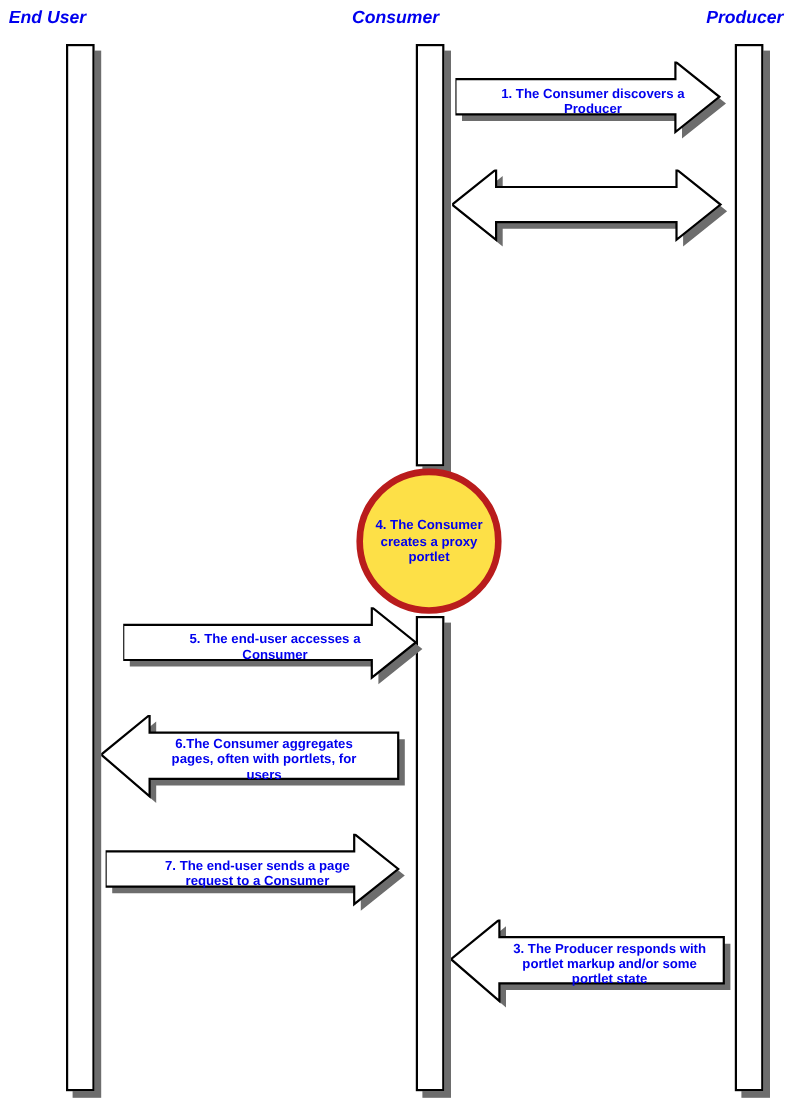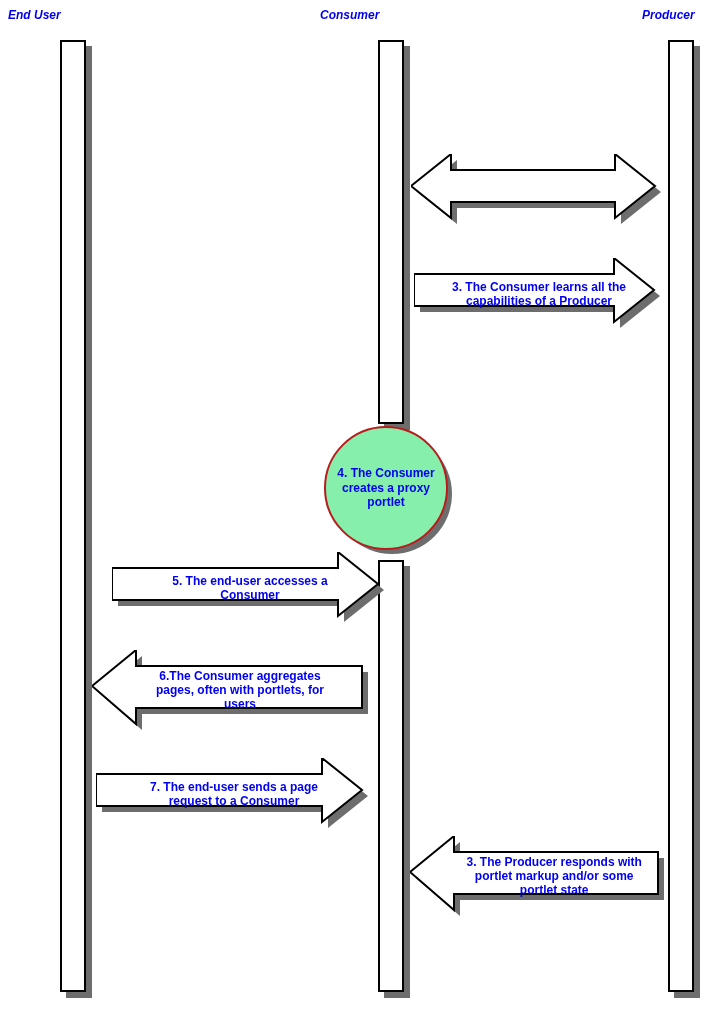--- a/index.html
+++ b/index.html
@@ -11,21 +11,21 @@
     position: relative;
     width: 726px;
     height: 1011px;
   }
   .header {
     position: absolute;
     top: 8px;
     font-weight: bold;
     font-style: italic;
     color: #0000ee;
-    font-size: 12px;
+    font-size: 16px;
   }
   
   .vbar {
     position: absolute;
     width: 22px;
     background: #fff;
     border: 2px solid #000;
     box-shadow: 6px 6px 0 #6d6d6d;
   }
   
@@ -53,22 +53,22 @@
     position: absolute;
     width: 120px; height: 120px;
     border-radius: 50%;
     background: #6d6d6d;
     left: 8px; top: 8px;
   }
   .circle {
     position: absolute;
     width: 120px; height: 120px;
     border-radius: 50%;
-    background: #86efac;
-    border: 2px solid #b91c1c;
+    background: #fde047;
+    border: 6px solid #b91c1c;
     display: flex;
     align-items: center;
     justify-content: center;
   }
   .circle-label {
     text-align: center;
     color: #0000ee;
     font-weight: bold;
     font-size: 12px;
     line-height: 1.2;
@@ -82,35 +82,35 @@
 
   <div class="header" style="left:8px;">End User</div>
   <div class="header" style="left:320px;">Consumer</div>
   <div class="header" style="left:642px;">Producer</div>
 
   <div class="vbar" style="left:60px; top:40px; height:948px;"></div>
   <div class="vbar" style="left:378px; top:40px; height:380px;"></div>
   <div class="vbar" style="left:378px; top:560px; height:428px;"></div>
   <div class="vbar" style="left:668px; top:40px; height:948px;"></div>
 
+  <div class="arrow" style="left:414px; top:56px;">
+    <svg width="250" height="78" viewBox="0 0 250 78">
+      <polygon points="6,22 206,22 206,6 246,38 206,70 206,54 6,54" fill="#6d6d6d"></polygon>
+      <polygon points="0,16 200,16 200,0 240,32 200,64 200,48 0,48" fill="#fff" stroke="#000" stroke-width="2"></polygon>
+    </svg>
+    <div class="arrow-label">1. The Consumer discovers a Producer</div>
+  </div>
 
   <div class="arrow" style="left:411px; top:154px;">
     <svg width="260" height="80" viewBox="0 0 260 80">
       <polygon points="46,6 46,22 210,22 210,6 250,38 210,70 210,54 46,54 46,70 6,38" fill="#6d6d6d"></polygon>
       <polygon points="40,0 40,16 204,16 204,0 244,32 204,64 204,48 40,48 40,64 0,32" fill="#fff" stroke="#000" stroke-width="2"></polygon>
     </svg>
   </div>
 
-  <div class="arrow" style="left:414px; top:258px;">
-    <svg width="250" height="78" viewBox="0 0 250 78">
-      <polygon points="6,22 206,22 206,6 246,38 206,70 206,54 6,54" fill="#6d6d6d"></polygon>
-      <polygon points="0,16 200,16 200,0 240,32 200,64 200,48 0,48" fill="#fff" stroke="#000" stroke-width="2"></polygon>
-    </svg>
-    <div class="arrow-label">3. The Consumer learns all the capabilities of a Producer</div>
-  </div>
 
   <div class="circle-wrap" style="left:324px; top:426px;">
     <div class="circle-shadow"></div>
     <div class="circle">
       <div class="circle-label">4. The Consumer creates a proxy portlet</div>
     </div>
   </div>
 
   <div class="arrow" style="left:112px; top:552px;">
     <svg width="276" height="78" viewBox="0 0 276 78">

